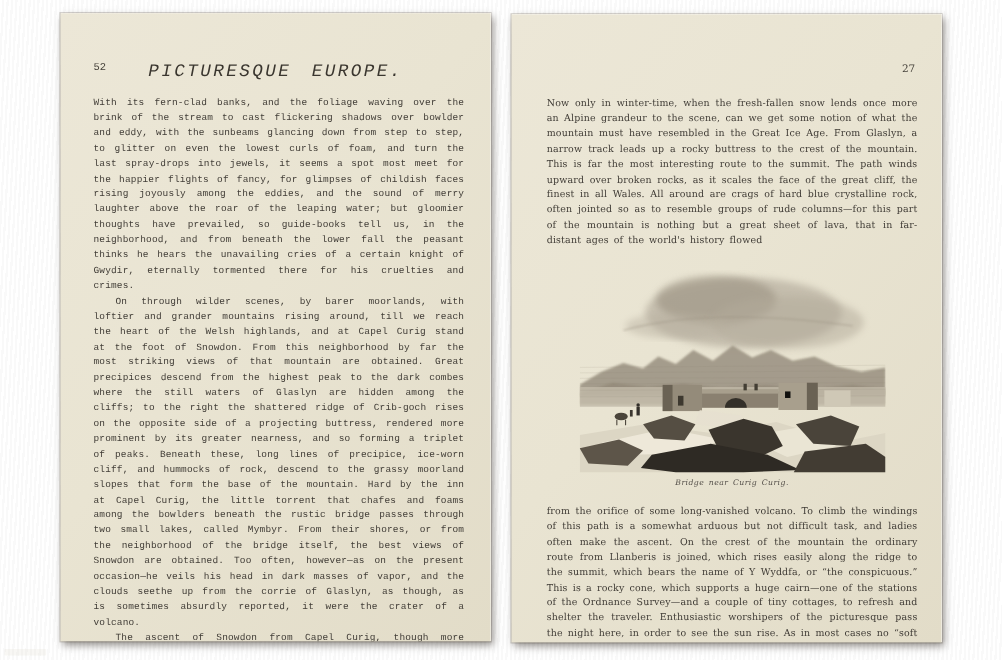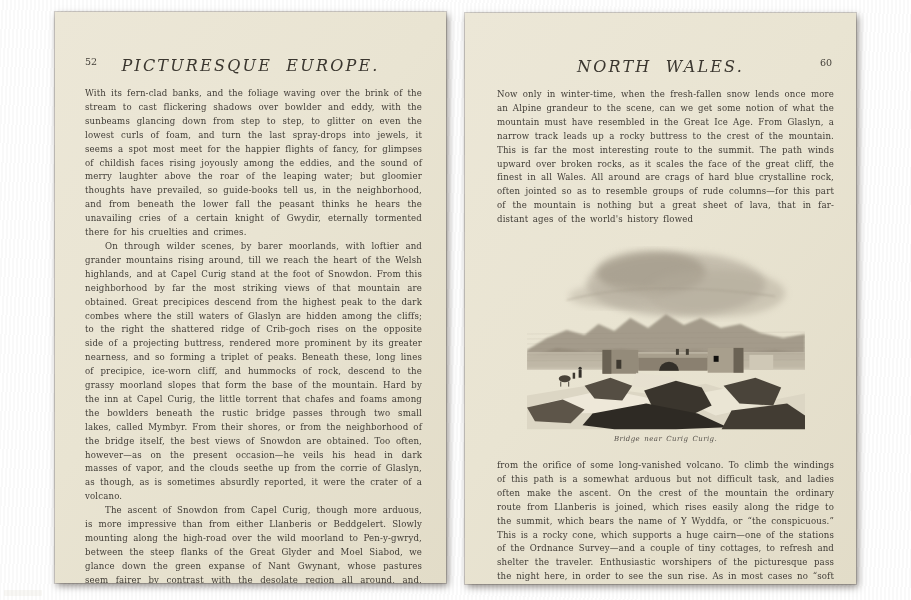--- a/index.html
+++ b/index.html
@@ -21,21 +21,21 @@
   .page {
     position: absolute;
     top: 12px;
     width: 391px;
     height: 571px;
     background: linear-gradient(130deg, #ece7d7 0%, #e9e4d2 45%, #e2dcc8 100%);
     box-shadow: 2px 3px 7px rgba(35,28,20,0.5), 0 0 0 1px rgba(90,80,65,0.25);
     overflow: hidden;
     color: #3f3b36;
   }
-  .page-left  { left: 55px; }
+  .page-left  { left: 55px; font-family: Liberation Mono, monospace; }
   .page-right { left: 465px; top: 13px; }
   .page-inner { position: relative; width: 100%; height: 100%; }
 
   .page-header {
     position: relative;
     margin-top: 44px;
     height: 14px;
     margin-bottom: 17px;
   }
   .running-title {
@@ -106,22 +106,21 @@
       <p>With its fern-clad banks, and the foliage waving over the brink of the stream to cast flickering shadows over bowlder and eddy, with the sunbeams glancing down from step to step, to glitter on even the lowest curls of foam, and turn the last spray-drops into jewels, it seems a spot most meet for the happier flights of fancy, for glimpses of childish faces rising joyously among the eddies, and the sound of merry laughter above the roar of the leaping water; but gloomier thoughts have prevailed, so guide-books tell us, in the neighborhood, and from beneath the lower fall the peasant thinks he hears the unavailing cries of a certain knight of Gwydir, eternally tormented there for his cruelties and crimes.</p>
       <p class="indent">On through wilder scenes, by barer moorlands, with loftier and grander mountains rising around, till we reach the heart of the Welsh highlands, and at Capel Curig stand at the foot of Snowdon.  From this neighborhood by far the most striking views of that mountain are obtained.  Great precipices descend from the highest peak to the dark combes where the still waters of Glaslyn are hidden among the cliffs; to the right the shattered ridge of Crib-goch rises on the opposite side of a projecting buttress, rendered more prominent by its greater nearness, and so forming a triplet of peaks. Beneath these, long lines of precipice, ice-worn cliff, and hummocks of rock, descend to the grassy moorland slopes that form the base of the mountain.  Hard by the inn at Capel Curig, the little torrent that chafes and foams among the bowlders beneath the rustic bridge passes through two small lakes, called Mymbyr.  From their shores, or from the neighborhood of the bridge itself, the best views of Snowdon are obtained. Too often, however—as on the present occasion—he veils his head in dark masses of vapor, and the clouds seethe up from the corrie of Glaslyn, as though, as is sometimes absurdly reported, it were the crater of a volcano.</p>
       <p class="indent">The ascent of Snowdon from Capel Curig, though more arduous, is more impressive than from either Llanberis or Beddgelert.  Slowly mounting along the high-road over the wild moorland to Pen-y-gwryd, between the steep flanks of the Great Glyder and Moel Siabod, we glance down the green expanse of Nant Gwynant, whose pastures seem fairer by contrast with the desolate region all around, and, passing across its head, arrive close to the summit of the Pass of Llanberis.  Hence, a stony track leads us over slopes of rock and mountain-pasture to the shores of Llyn Llydaw.  Silent these, when the sunbeams lend a brightness to its rocky banks, and the crags of Snowdon are reflected in its waters, but not ignorant of fierce turmoil when the Atlantic gales are whirling their vapors over the peaks and roaring in the corries.  Narrower and steeper tracks lead from Llyn Llydaw to the yet wilder banks of Glaslyn.  This little tarn nestles in a grand corrie beneath the very summit of Snowdon, and is almost inclosed by magnificent precipices of crystalline rock, more than a thousand feet in height.  In ages long past, the snows lay deep in this lonely recess, when from the corries beneath the peak of Snowdon huge glaciers streamed out far down the neighboring valleys.</p>
     </div>
   </div>
 </div>
 
 <div class="page page-right">
   <div class="page-inner">
     <div class="page-header">
-      <div class="running-title">NORTH WALES.</div>
-      <span class="pagenum pagenum-right">60</span>
+      <span class="pagenum pagenum-right">27</span>
     </div>
     <div class="body-text">
       <p>Now only in winter-time, when the fresh-fallen snow lends once more an Alpine grandeur to the scene, can we get some notion of what the mountain must have resembled in the Great Ice Age.  From Glaslyn, a narrow track leads up a rocky buttress to the crest of the mountain.  This is far the most interesting route to the summit.  The path winds upward over broken rocks, as it scales the face of the great cliff, the finest in all Wales.  All around are crags of hard blue crystalline rock, often jointed so as to resemble groups of rude columns—for this part of the mountain is nothing but a great sheet of lava, that in far-distant ages of the world's history flowed</p>
 
       <figure class="engraving">
         <svg viewBox="0 0 280 192" xmlns="http://www.w3.org/2000/svg">
           <defs>
             <filter id="soft">
                 <feGaussianBlur stdDeviation="3.5"></feGaussianBlur>
               </filter>

